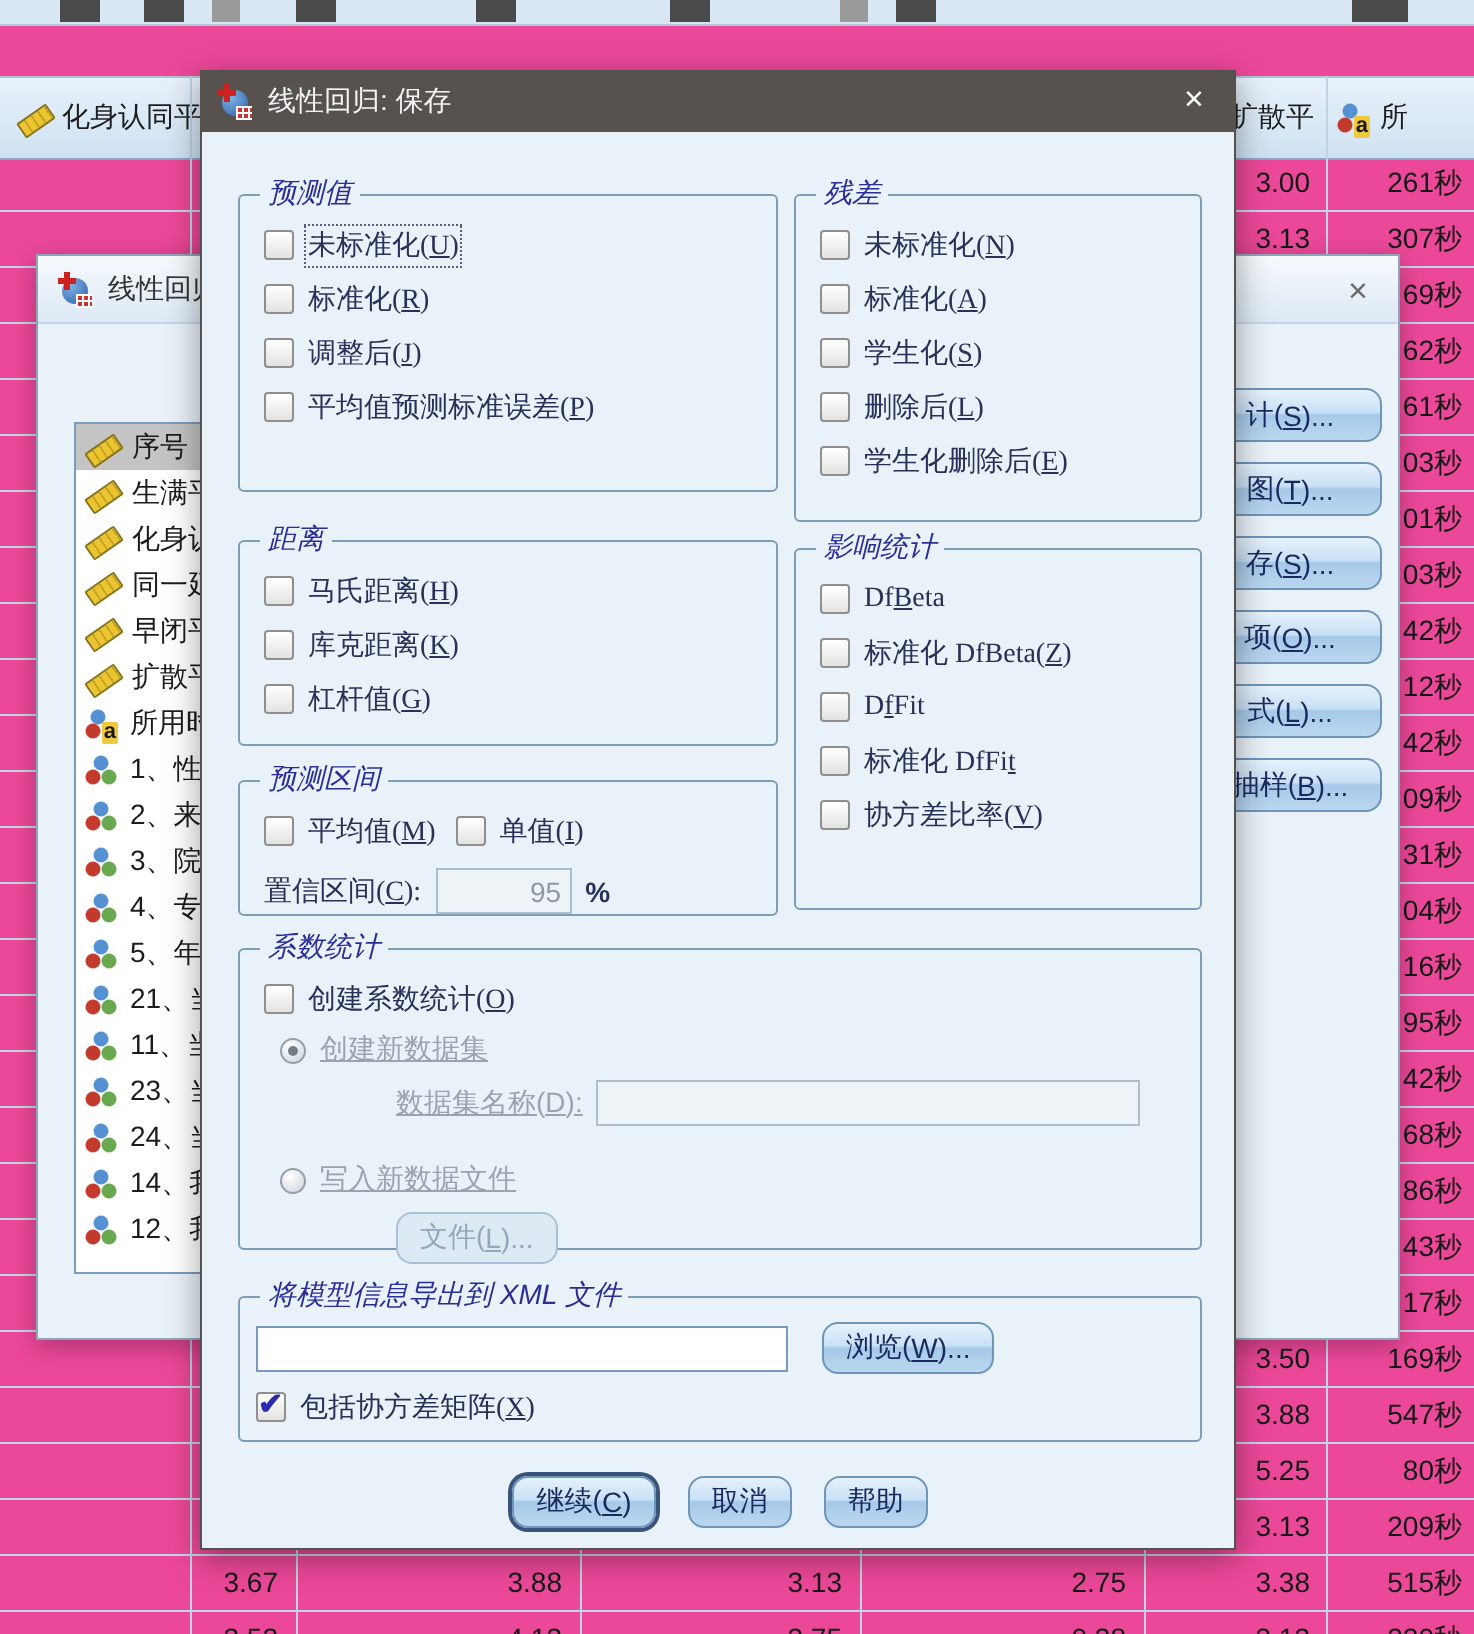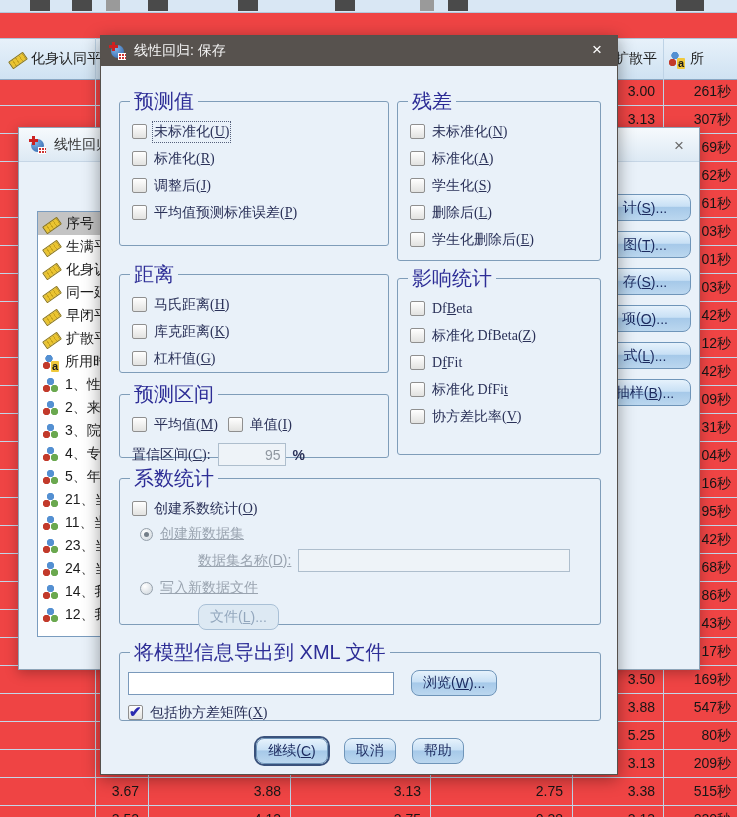--- a/index.html
+++ b/index.html
@@ -1,16 +1,16 @@
 <!DOCTYPE html>
 <html><head>
 <meta charset="utf-8">
 <style>
   html,body{margin:0;padding:0;}
-  .screen{position:relative;width:737px;height:817px;overflow:hidden;background:#ef4444;
+  .screen{position:relative;width:737px;height:817px;overflow:hidden;background:#ec4899;
           font-family:"Liberation Sans",sans-serif;font-size:14px;color:#111;}
   
   .toolbar-strip{position:absolute;left:0;top:0;width:737px;height:12px;background:#d9e7f4;border-bottom:1px solid #b4c8dc;}
   .frag{position:absolute;top:0;height:11px;background:#4a4a4a;}
   .frag.gray{background:#9a9a9a;}
   .grid-header{position:absolute;left:0;top:38px;width:737px;height:40px;background:linear-gradient(#e7f1fa,#cfe2f2);
                border-top:1px solid #aec4d8;border-bottom:1px solid #8aa8c4;}
   .hcell{position:absolute;top:0;height:40px;display:flex;align-items:center;gap:5px;color:#1d1d1d;}
   .vline{position:absolute;top:38px;bottom:0;width:1px;background:#bed3e6;}
   .trow{position:absolute;left:0;width:737px;height:28px;border-bottom:1px solid #c3d6e8;box-sizing:border-box;}
@@ -21,21 +21,21 @@
   .back-title{position:relative;height:33px;background:linear-gradient(#f6fafd,#dde9f4);border-bottom:1px solid #c6d6e6;
               display:flex;align-items:center;gap:8px;padding-left:10px;color:#333;}
   .front-dialog{left:100px;top:35px;width:518px;height:740px;border:1px solid #55514d;box-shadow:0 4px 16px rgba(0,0,0,.38);z-index:20;}
   .front-title{position:relative;height:30px;background:#57524e;display:flex;align-items:center;gap:8px;padding-left:8px;
                color:#f4f4f4;font-size:14px;}
   .close-x{position:absolute;right:10px;top:4px;width:20px;height:20px;text-align:center;line-height:20px;font-size:17px;cursor:default;}
   .front-title .close-x{color:#fff;}
   .back-title .close-x{color:#6b6b6b;top:8px;}
   
   .grp{position:absolute;border:1px solid #7f9db9;border-radius:3px;margin:0;padding:0 6px;box-sizing:border-box;background:transparent;}
-  .grp legend{font-size:20px;color:#2d2d96;padding:0 4px;margin-left:4px;}
+  .grp legend{font-size:14px;color:#2d2d96;padding:0 4px;margin-left:4px;font-style:italic;}
   
   .cb-row{display:flex;align-items:center;gap:7px;height:21px;margin:6px 0 6px 6px;}
   .cb{width:15px;height:15px;flex:0 0 15px;border:1px solid #8f8f8f;border-radius:2px;box-sizing:border-box;
       background:linear-gradient(#ffffff,#e2e2e0);position:relative;font-size:15px;line-height:12px;color:#2b2bb0;font-weight:bold;overflow:visible;}
   .cb.checked{color:#2b2bb0;}
   .cb-label{color:#2a3158;white-space:nowrap;font-family:Liberation Serif, serif;}
   .key{text-decoration:underline;}
   .cb-row.focus .cb-label{outline:1px dotted #55617c;outline-offset:1px;}
   .radio{width:13px;height:13px;flex:0 0 13px;border:1px solid #95a0ab;border-radius:50%;box-sizing:border-box;
          background:radial-gradient(circle at 35% 30%,#fff,#ccd4db);position:relative;}
@@ -465,21 +465,21 @@
           </div>
         </div>
       <div class="row-flex" style="margin:2px 0 0 14px">
         <span class="radio selected"></span>
         <span class="disabled-text">创建新数据集</span>
       </div>
       <div class="row-flex" style="margin:6px 0 0 72px">
         <span class="disabled-text"><span>数据集名称(</span><span class="key">D</span><span>):</span></span>
         <input class="txt dis" style="width: 272px;" disabled="" value="">
       </div>
-      <div class="row-flex" style="margin:7px 0 0 14px">
+      <div class="row-flex" style="margin:18px 0 0 14px">
         <span class="radio"></span>
         <span class="disabled-text">写入新数据文件</span>
       </div>
       <div style="margin:7px 0 0 72px">
         <span class="btn disabled">
             <span>文件(</span>
             <span class="key">L</span>
             <span>)...</span>
           </span>
       </div>

